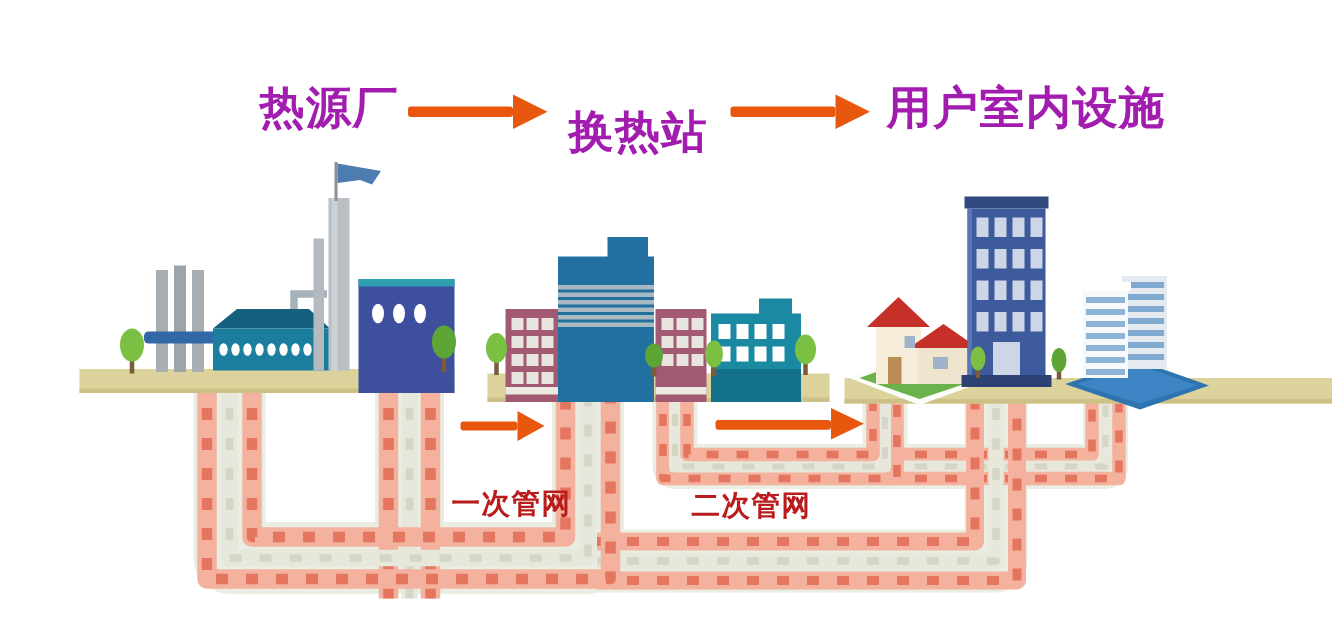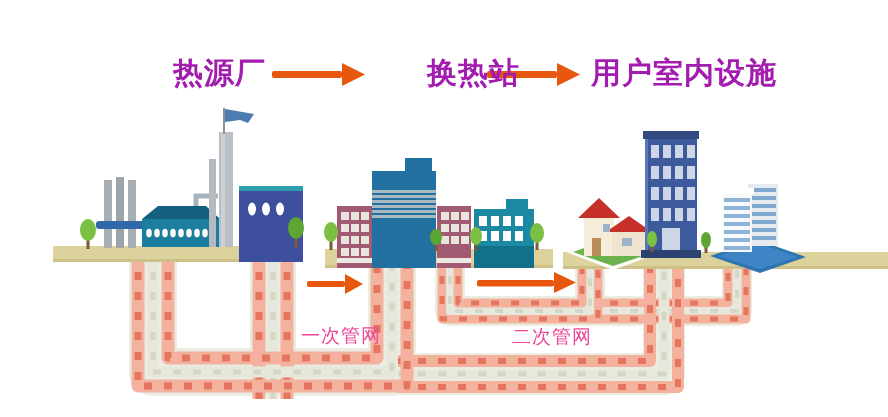--- a/index.html
+++ b/index.html
@@ -6,28 +6,28 @@
   .canvas{
     position:relative;width:888px;height:417px;background:#ffffff;overflow:hidden;
     font-family:"Liberation Sans",sans-serif;
   }
   .scene{position:absolute;left:0;top:0;}
   .flow-label{
     position:absolute;color:#a21caf;font-weight:bold;font-size:30px;
     letter-spacing:1px;white-space:nowrap;line-height:1.1;
   }
   .pipe-label{
-    position:absolute;color:#ec4899;font-weight:normal;font-size:19px;
+    position:absolute;color:#b91c1c;font-weight:bold;font-size:19px;
     letter-spacing:1px;white-space:nowrap;
   }
   #label-source{left:173px;top:56px;}
-  #label-exchange{left:379px;top:56px;margin-left:48px;}
+  #label-exchange{left:379px;top:72px;}
   #label-user{left:591px;top:56px;text-align:center;}
   #label-primary{left:301px;top:323px;}
-  #label-secondary{left:512px;top:324px;}
+  #label-secondary{left:461px;top:324px;}
 </style>
 </head>
 <body>
 
 <div class="canvas">
 
   <svg class="scene" width="888" height="417" viewBox="0 0 888 417">
 
     <g fill="none" stroke-linejoin="round" stroke-linecap="butt">
 

